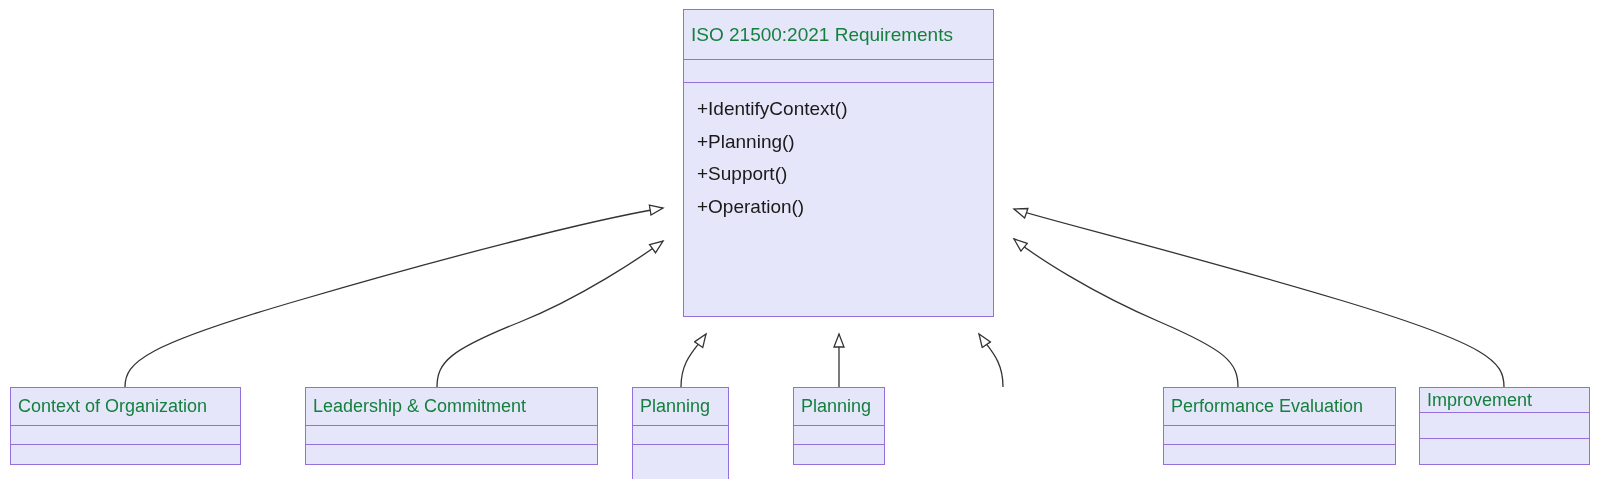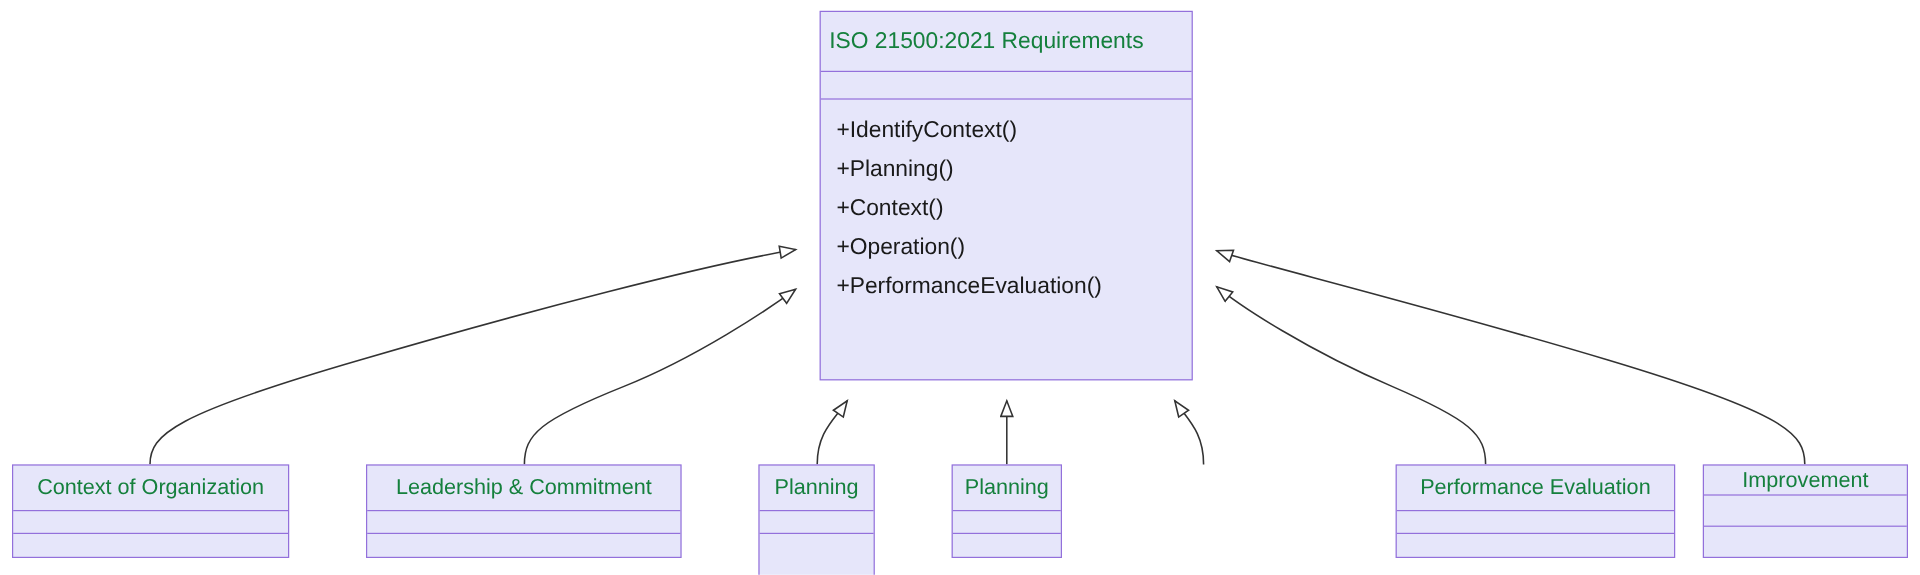--- a/index.html
+++ b/index.html
@@ -69,26 +69,26 @@
     height: 308px;
   }
   #class-iso .title-compartment { height: 50px; }
   #class-iso .attr-compartment  { height: 23px; }
   #class-iso .method-compartment {
     flex: 1;
     justify-content: flex-start;
     padding-top: 10px;
   }
   
-  .subclass .title-compartment { height: 38px; text-align: center; }
+  .subclass .title-compartment { height: 38px; }
   .subclass .attr-compartment  { height: 19px; }
   .subclass .method-compartment { height: 19px; }
   .subclass .class-title { font-size: 18px; }
   #class-context      { left: 10px;   top: 387px; width: 231px; height: 78px; }
-  #class-leadership   { left: 305px;  top: 387px; width: 263px; height: 78px; }
+  #class-leadership   { left: 305px;  top: 387px; width: 293px; height: 78px; }
   #class-planning     { left: 632px;  top: 387px; width: 97px;  height: 100px; }
   #class-support      { left: 793px;  top: 387px; width: 92px;  height: 78px; }
   #class-operation    { left: 948px;  top: 387px; width: 110px; height: 78px; }
   #class-performance  { left: 1163px; top: 387px; width: 233px; height: 78px; }
   #class-improvement  { left: 1419px; top: 387px; width: 171px; height: 78px; gap: 13px; }
 </style>
 </head>
 <body>
 
 <div id="diagram-root">
@@ -111,23 +111,22 @@
   </svg>
 
   <div class="uml-class" id="class-iso">
     <div class="compartment title-compartment">
       <div class="class-title">ISO 21500:2021 Requirements</div>
     </div>
     <div class="compartment attr-compartment"></div>
     <div class="compartment method-compartment">
       <div class="method-line">+IdentifyContext()</div>
       <div class="method-line">+Planning()</div>
-      <div class="method-line">+Context()</div>
+      <div class="method-line">+Support()</div>
       <div class="method-line">+Operation()</div>
-      <div class="method-line">+PerformanceEvaluation()</div>
     </div>
   </div>
 
   <div class="uml-class subclass" id="class-context">
     <div class="compartment title-compartment">
       <div class="class-title">Context of Organization</div>
     </div>
     <div class="compartment attr-compartment"></div>
     <div class="compartment method-compartment"></div>
   </div>

